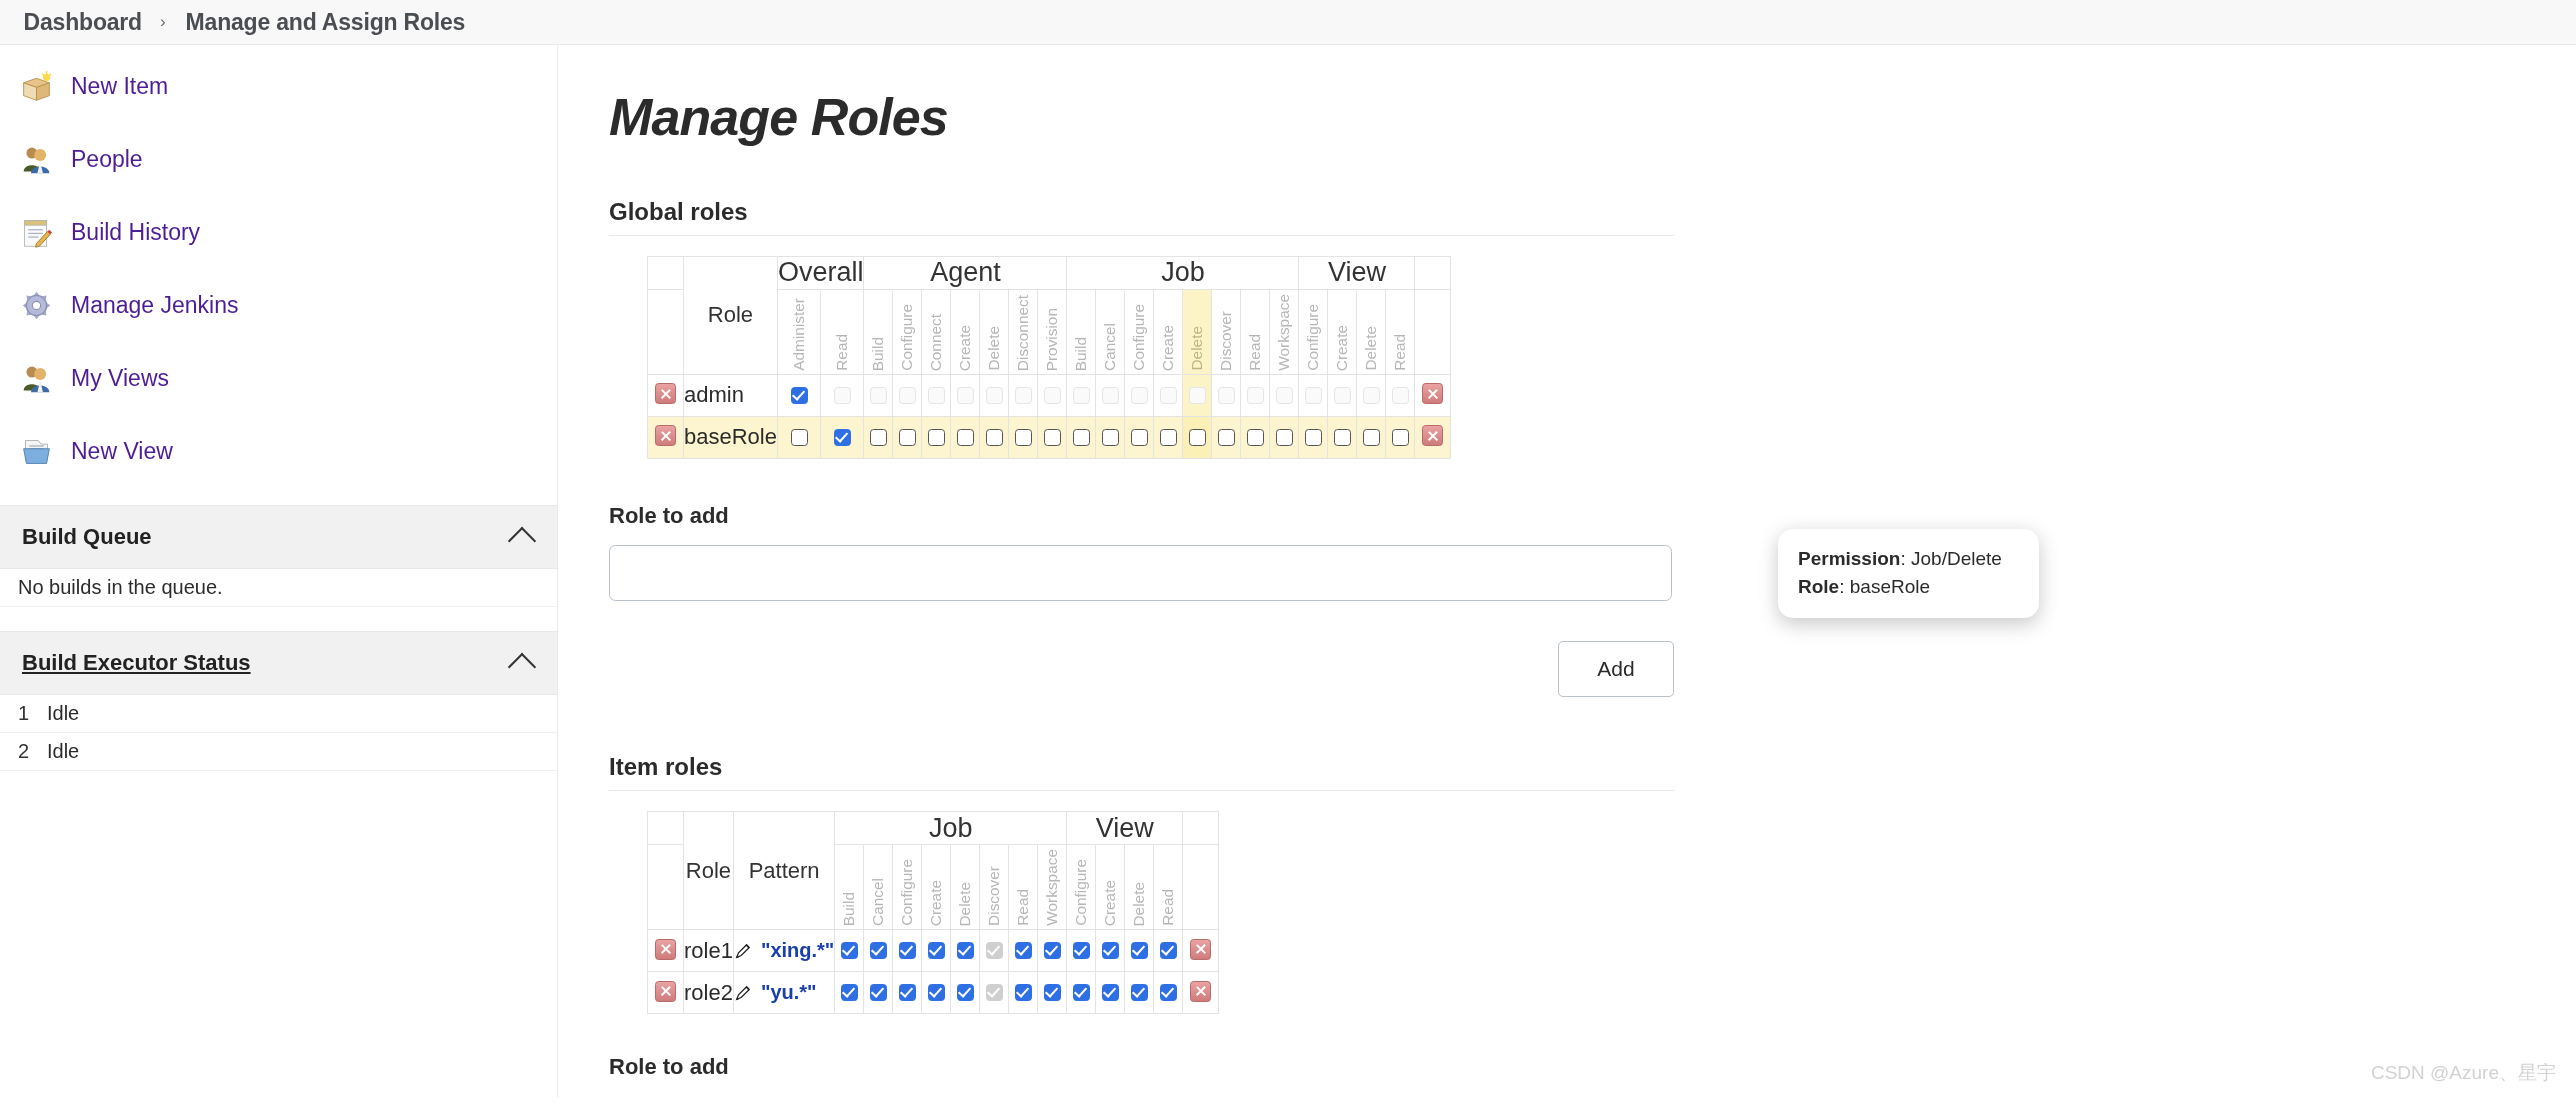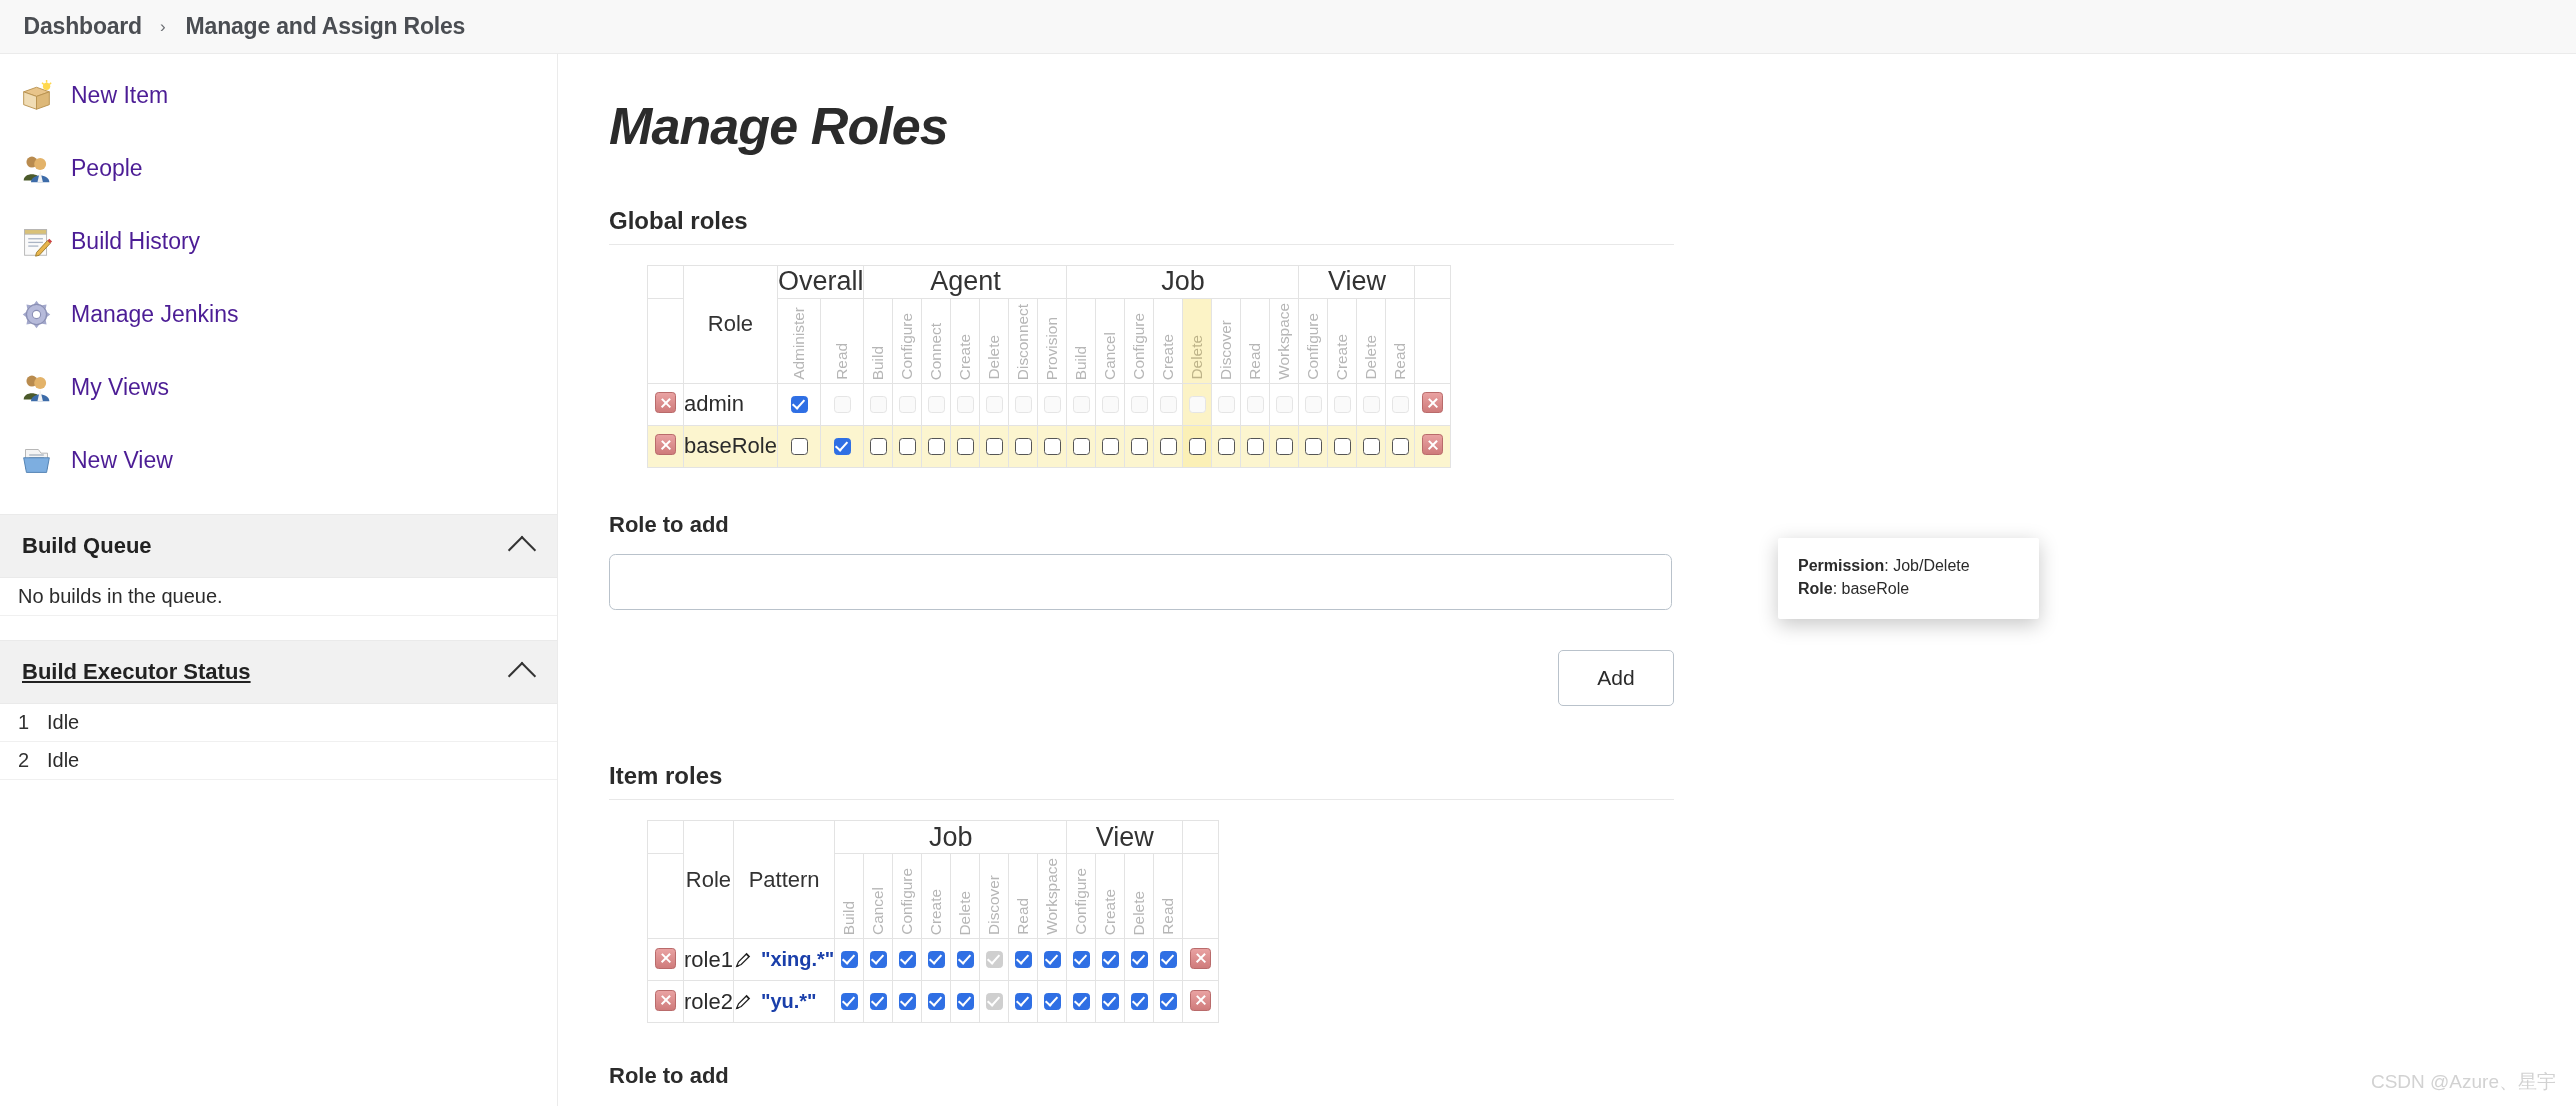--- a/index.html
+++ b/index.html
@@ -7,21 +7,21 @@
     margin: 0; padding: 0;
     width: 2576px; height: 1114px;
     background: #fff;
     font-family: "Liberation Sans", sans-serif;
     color: #2b2b2b;
     overflow: hidden;
   }
 
   
   #breadcrumb-bar {
-    height: 54px;
+    height: 45px;
     background: #f8f8f8;
     border-bottom: 0.9px solid #ebebeb;
     display: flex;
     align-items: center;
     padding-left: 23.6px;
     gap: 0px;
   }
   .crumb {
     font-size: 23px;
     font-weight: bold;
@@ -298,24 +298,24 @@
     font-family: "Liberation Sans", sans-serif;
   }
 
   
   #tooltip {
     position: absolute;
     left: 1220px;
     top: 484px;
     width: 261px;
     background: #fff;
-    border-radius: 2px;
+    border-radius: 15px;
     box-shadow: 0 5.4px 20px rgba(0,0,0,0.22);
     padding: 16.3px 20px 18px 20px;
-    font-size: 16px;
+    font-size: 19px;
     line-height: 1.45;
     color: #2b2b2b;
     z-index: 40;
   }
   #tooltip b { font-weight: bold; }
 
   
   #watermark {
     position: absolute;
     right: 20px;

